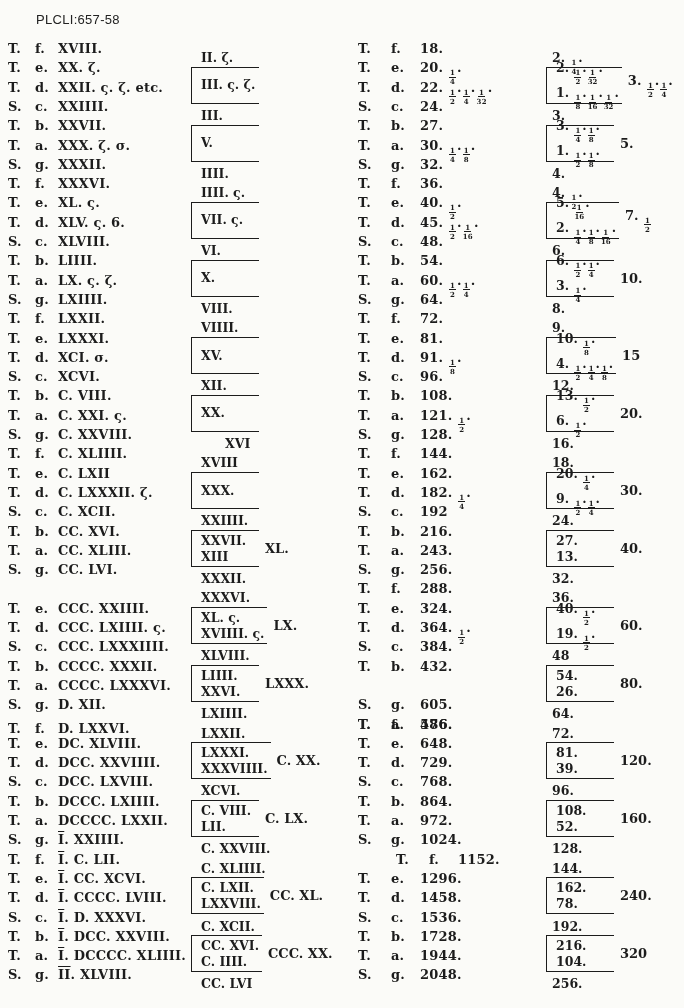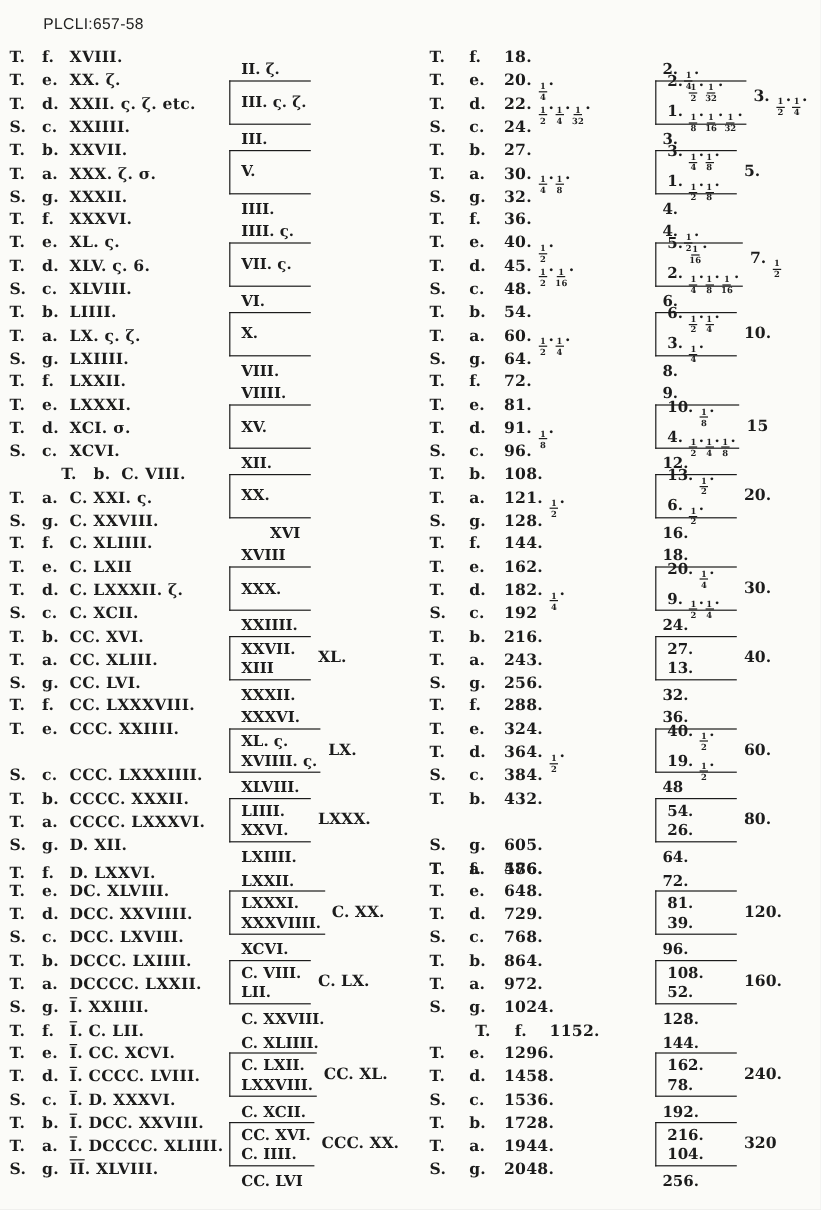--- a/index.html
+++ b/index.html
@@ -40,32 +40,32 @@
       <div class="row" style="left: 8px; top: 195.4px;"><span class="cell" style="width: 27px;">T.</span><span class="cell" style="width: 23px;">e.</span><span class="cell">XL. ς.</span></div>
       <div class="row" style="left: 8px; top: 214.7px;"><span class="cell" style="width: 27px;">T.</span><span class="cell" style="width: 23px;">d.</span><span class="cell">XLV. ς. 6.</span></div>
       <div class="row" style="left: 8px; top: 234px;"><span class="cell" style="width: 27px;">S.</span><span class="cell" style="width: 23px;">c.</span><span class="cell">XLVIII.</span></div>
       <div class="row" style="left: 8px; top: 253.3px;"><span class="cell" style="width: 27px;">T.</span><span class="cell" style="width: 23px;">b.</span><span class="cell">LIIII.</span></div>
       <div class="row" style="left: 8px; top: 272.6px;"><span class="cell" style="width: 27px;">T.</span><span class="cell" style="width: 23px;">a.</span><span class="cell">LX. ς. ζ.</span></div>
       <div class="row" style="left: 8px; top: 291.9px;"><span class="cell" style="width: 27px;">S.</span><span class="cell" style="width: 23px;">g.</span><span class="cell">LXIIII.</span></div>
       <div class="row" style="left: 8px; top: 311.2px;"><span class="cell" style="width: 27px;">T.</span><span class="cell" style="width: 23px;">f.</span><span class="cell">LXXII.</span></div>
       <div class="row" style="left: 8px; top: 330.5px;"><span class="cell" style="width: 27px;">T.</span><span class="cell" style="width: 23px;">e.</span><span class="cell">LXXXI.</span></div>
       <div class="row" style="left: 8px; top: 349.8px;"><span class="cell" style="width: 27px;">T.</span><span class="cell" style="width: 23px;">d.</span><span class="cell">XCI. σ.</span></div>
       <div class="row" style="left: 8px; top: 369.1px;"><span class="cell" style="width: 27px;">S.</span><span class="cell" style="width: 23px;">c.</span><span class="cell">XCVI.</span></div>
-      <div class="row" style="left: 8px; top: 388.4px; margin-left: 43px;"><span class="cell" style="width: 27px;">T.</span><span class="cell" style="width: 23px;">b.</span><span class="cell">C. VIII.</span></div>
+      <div class="row" style="left: 8px; top: 388.4px;"><span class="cell" style="width: 27px;">T.</span><span class="cell" style="width: 23px;">b.</span><span class="cell">C. VIII.</span></div>
       <div class="row" style="left: 8px; top: 407.7px;"><span class="cell" style="width: 27px;">T.</span><span class="cell" style="width: 23px;">a.</span><span class="cell">C. XXI. ς.</span></div>
       <div class="row" style="left: 8px; top: 427px;"><span class="cell" style="width: 27px;">S.</span><span class="cell" style="width: 23px;">g.</span><span class="cell">C. XXVIII.</span></div>
       <div class="row" style="left: 8px; top: 446.3px;"><span class="cell" style="width: 27px;">T.</span><span class="cell" style="width: 23px;">f.</span><span class="cell">C. XLIIII.</span></div>
       <div class="row" style="left: 8px; top: 465.6px;"><span class="cell" style="width: 27px;">T.</span><span class="cell" style="width: 23px;">e.</span><span class="cell">C. LXII</span></div>
       <div class="row" style="left: 8px; top: 484.9px;"><span class="cell" style="width: 27px;">T.</span><span class="cell" style="width: 23px;">d.</span><span class="cell">C. LXXXII. ζ.</span></div>
       <div class="row" style="left: 8px; top: 504.2px;"><span class="cell" style="width: 27px;">S.</span><span class="cell" style="width: 23px;">c.</span><span class="cell">C. XCII.</span></div>
       <div class="row" style="left: 8px; top: 523.5px;"><span class="cell" style="width: 27px;">T.</span><span class="cell" style="width: 23px;">b.</span><span class="cell">CC. XVI.</span></div>
       <div class="row" style="left: 8px; top: 542.8px;"><span class="cell" style="width: 27px;">T.</span><span class="cell" style="width: 23px;">a.</span><span class="cell">CC. XLIII.</span></div>
       <div class="row" style="left: 8px; top: 562.1px;"><span class="cell" style="width: 27px;">S.</span><span class="cell" style="width: 23px;">g.</span><span class="cell">CC. LVI.</span></div>
-      <div class="row" style="left: 8px; top: 581.4px;"><span class="cell" style="width: 27px;">T.</span><span class="cell" style="width: 23px;">f.</span><span class="cell">CC. LXXXVIII.</span></div>
       <div class="row" style="left: 8px; top: 600.7px;"><span class="cell" style="width: 27px;">T.</span><span class="cell" style="width: 23px;">e.</span><span class="cell">CCC. XXIIII.</span></div>
+      <div class="row" style="left: 8px; top: 620px;"><span class="cell" style="width: 27px;">T.</span><span class="cell" style="width: 23px;">d.</span><span class="cell">CCC. LXIIII. ς.</span></div>
       <div class="row" style="left: 8px; top: 639.3px;"><span class="cell" style="width: 27px;">S.</span><span class="cell" style="width: 23px;">c.</span><span class="cell">CCC. LXXXIIII.</span></div>
       <div class="row" style="left: 8px; top: 658.6px;"><span class="cell" style="width: 27px;">T.</span><span class="cell" style="width: 23px;">b.</span><span class="cell">CCCC. XXXII.</span></div>
       <div class="row" style="left: 8px; top: 677.9px;"><span class="cell" style="width: 27px;">T.</span><span class="cell" style="width: 23px;">a.</span><span class="cell">CCCC. LXXXVI.</span></div>
       <div class="row" style="left: 8px; top: 697.2px;"><span class="cell" style="width: 27px;">S.</span><span class="cell" style="width: 23px;">g.</span><span class="cell">D. XII.</span></div>
       <div class="row" style="left: 8px; top: 721px;"><span class="cell" style="width: 27px;">T.</span><span class="cell" style="width: 23px;">f.</span><span class="cell">D. LXXVI.</span></div>
       <div class="row" style="left: 8px; top: 735.8px;"><span class="cell" style="width: 27px;">T.</span><span class="cell" style="width: 23px;">e.</span><span class="cell">DC. XLVIII.</span></div>
       <div class="row" style="left: 8px; top: 755.1px;"><span class="cell" style="width: 27px;">T.</span><span class="cell" style="width: 23px;">d.</span><span class="cell">DCC. XXVIIII.</span></div>
       <div class="row" style="left: 8px; top: 774.4px;"><span class="cell" style="width: 27px;">S.</span><span class="cell" style="width: 23px;">c.</span><span class="cell">DCC. LXVIII.</span></div>
       <div class="row" style="left: 8px; top: 793.7px;"><span class="cell" style="width: 27px;">T.</span><span class="cell" style="width: 23px;">b.</span><span class="cell">DCCC. LXIIII.</span></div>
       <div class="row" style="left: 8px; top: 813px;"><span class="cell" style="width: 27px;">T.</span><span class="cell" style="width: 23px;">a.</span><span class="cell">DCCCC. LXXII.</span></div>

